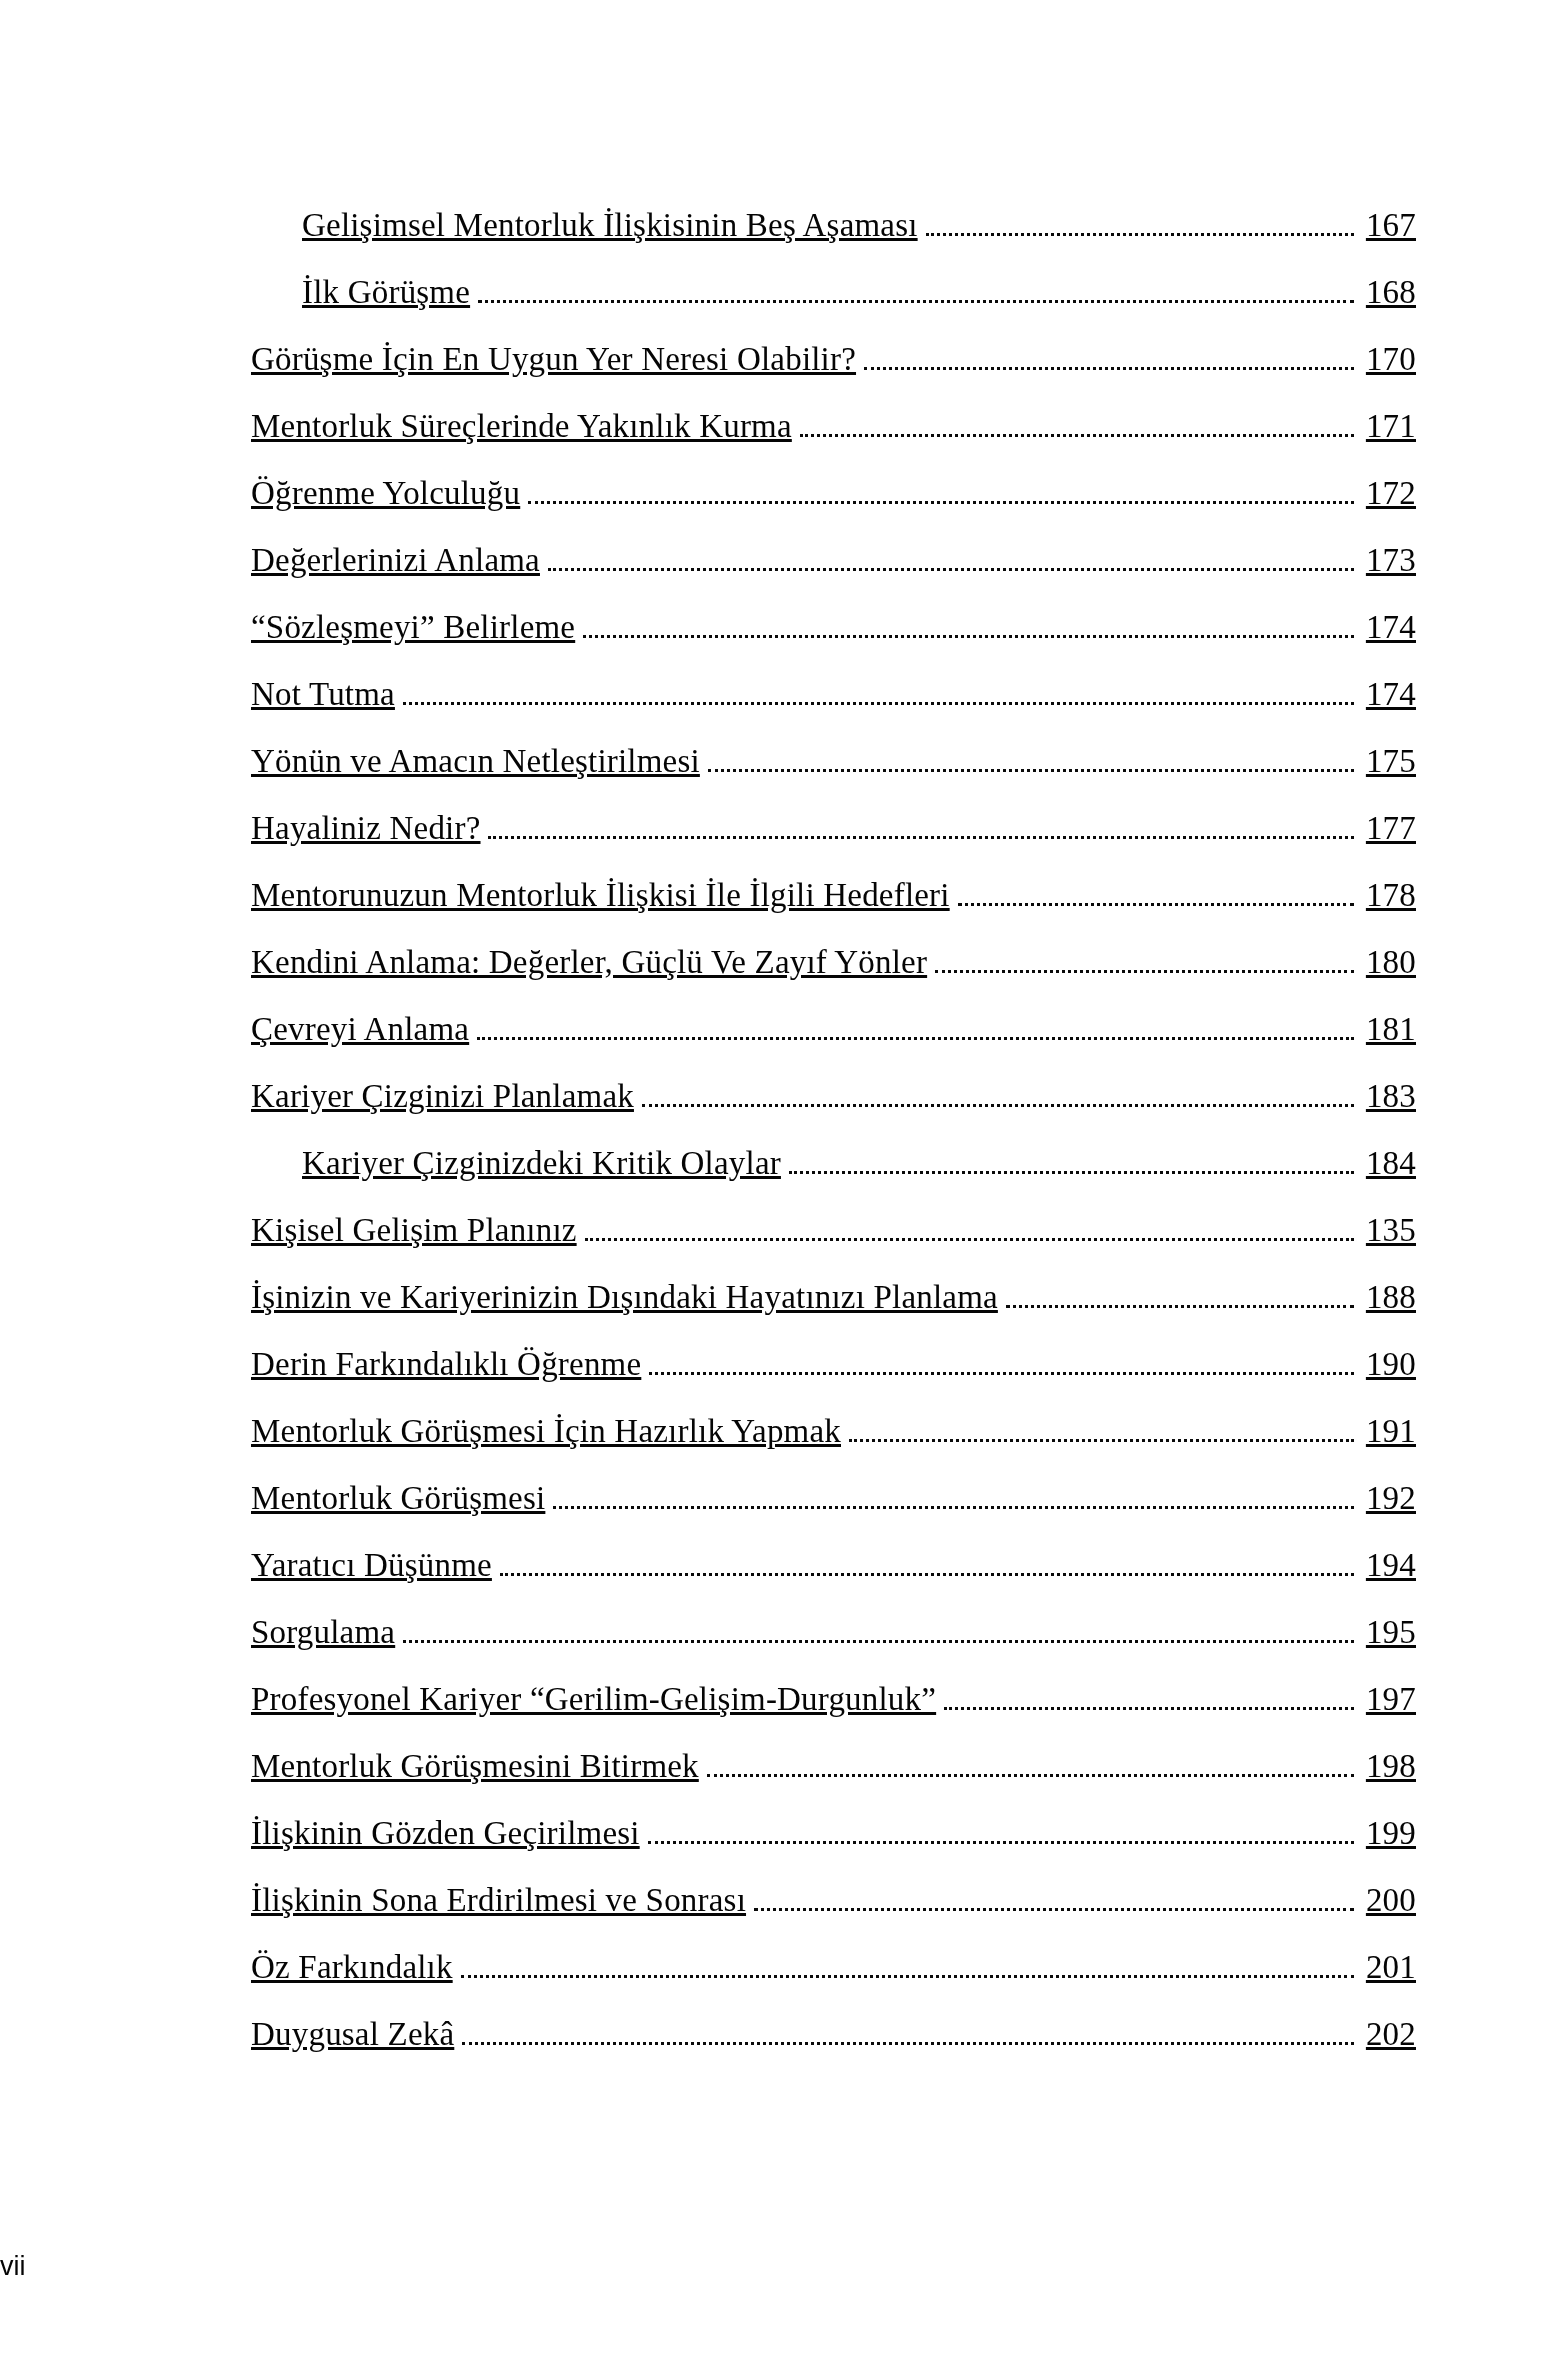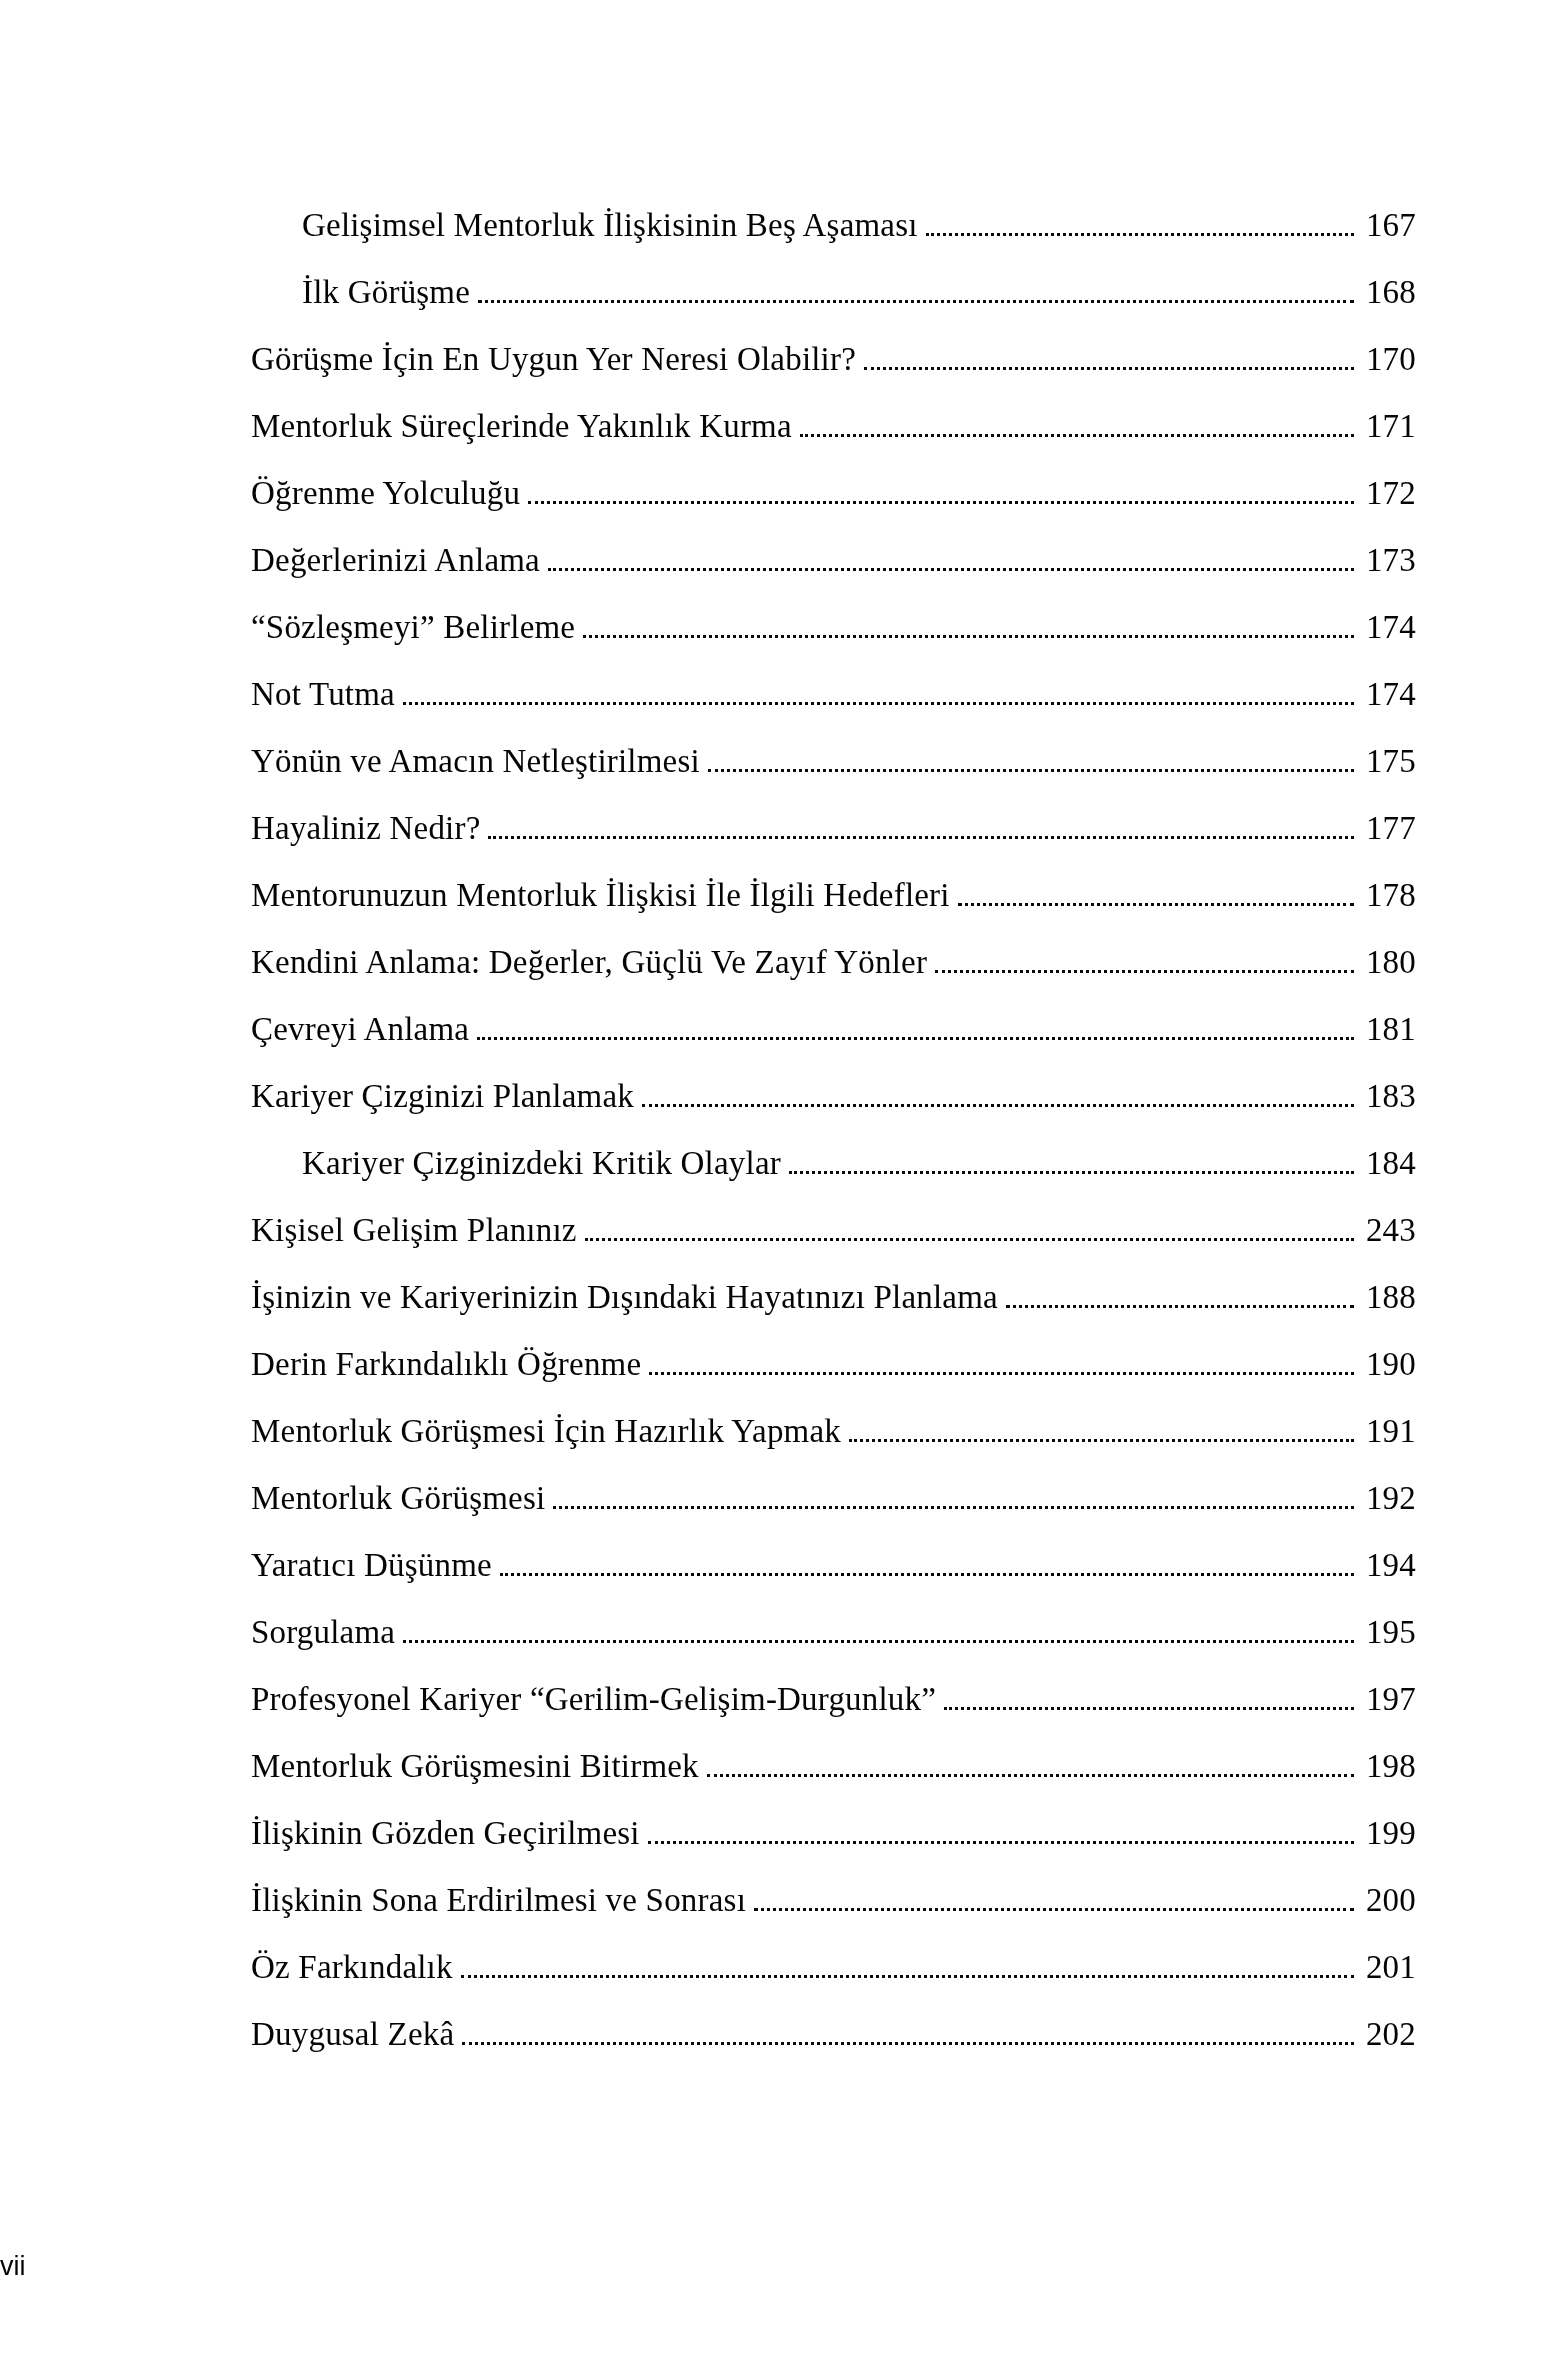--- a/index.html
+++ b/index.html
@@ -14,20 +14,21 @@
     background: #ffffff;
     font-family: "Liberation Serif", "DejaVu Serif", serif;
     color: #050505;
     overflow: hidden;
   }
   .toc {
     position: absolute;
     top: 192px;
     left: 251px;
     width: 1165px;
+    text-decoration: underline;
   }
   .toc-row {
     display: flex;
     align-items: baseline;
     height: 67px;
     line-height: 67px;
     font-size: 33px;
     letter-spacing: 0.2px;
     white-space: nowrap;
   }
@@ -153,21 +154,21 @@
 
   <div class="toc-row indented">
     <span class="toc-title">Kariyer Çizginizdeki Kritik Olaylar</span>
     <span class="toc-leader"></span>
     <span class="toc-page">184</span>
   </div>
 
   <div class="toc-row">
     <span class="toc-title">Kişisel Gelişim Planınız</span>
     <span class="toc-leader"></span>
-    <span class="toc-page">243</span>
+    <span class="toc-page">135</span>
   </div>
 
   <div class="toc-row">
     <span class="toc-title">İşinizin ve Kariyerinizin Dışındaki Hayatınızı Planlama</span>
     <span class="toc-leader"></span>
     <span class="toc-page">188</span>
   </div>
 
 
   <div class="toc-row">

